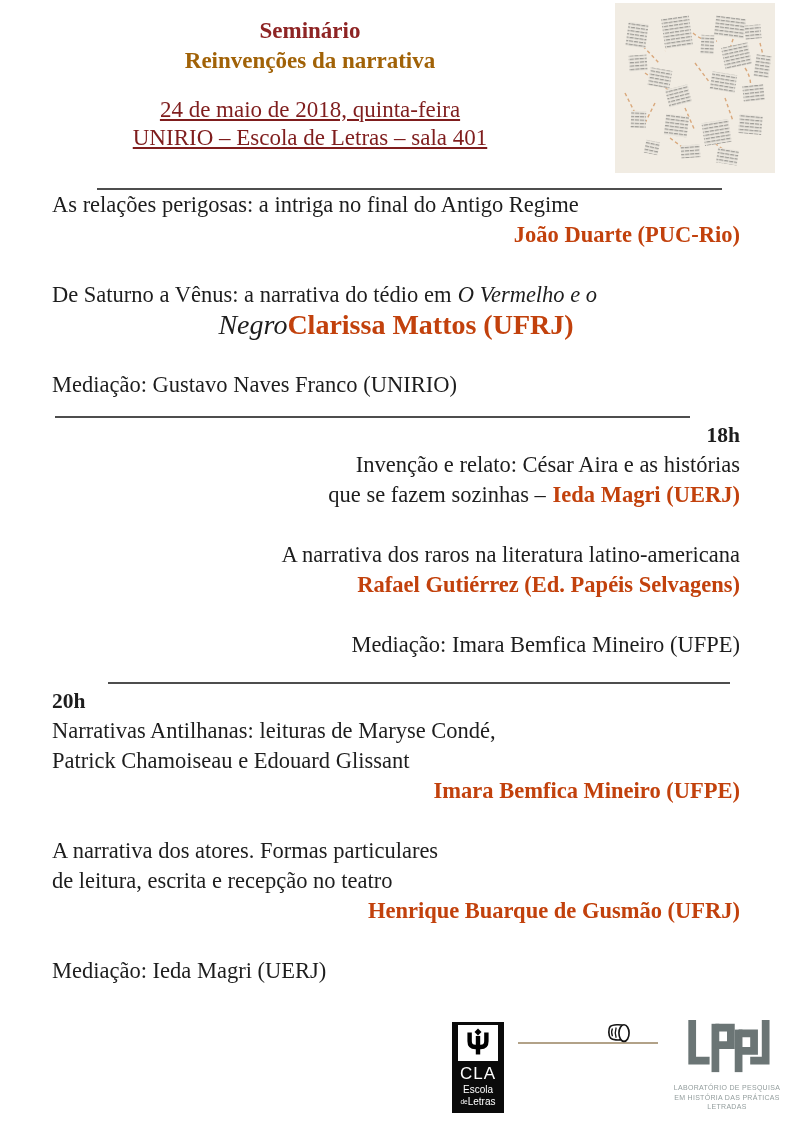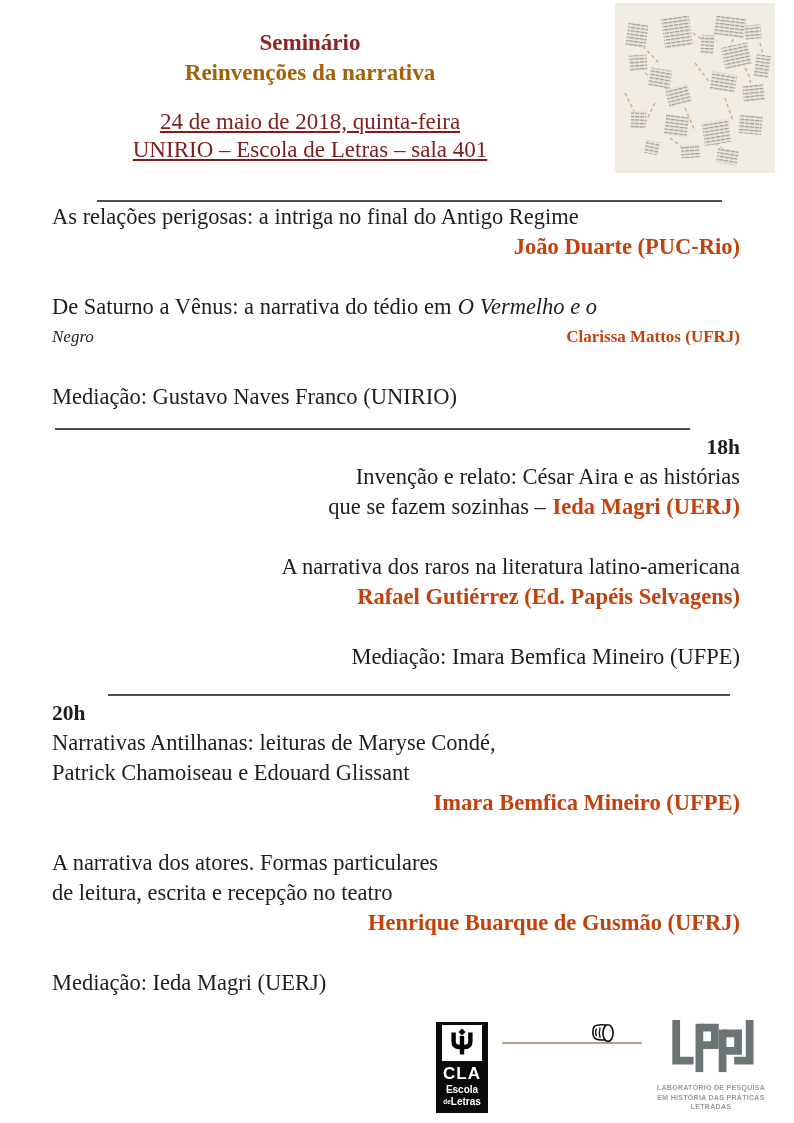--- a/index.html
+++ b/index.html
@@ -1,46 +1,46 @@
 <!DOCTYPE html>
 <html><head>
 <meta charset="utf-8">
 <style>
   html,body{margin:0;padding:0;background:#ffffff;}
   .page{
     position:relative;width:794px;height:1123px;overflow:hidden;background:#ffffff;
     font-family:"Liberation Serif","DejaVu Serif",serif;color:#1d1d1d;
   }
   
-  .header-text{padding-top:28px;width:580px;margin-left:20px;text-align:center;}
+  .header-text{padding-top:16px;width:580px;margin-left:20px;text-align:center;}
   .title{font-size:23px;font-weight:bold;color:#8e2424;line-height:30px;}
   .subtitle{font-size:23px;font-weight:bold;color:#a16207;line-height:30px;}
   .header-sp{height:20px;}
   .date,.venue{font-size:23px;color:#7f1d1d;line-height:28px;text-decoration:underline;}
   .header-art{position:absolute;top:3px;right:19px;width:160px;height:170px;}
   
   .rule{border-top:2px solid #4d4d4d;height:0;}
   .rule1{margin:36px 0 0 97px;width:625px;}
   .rule2{margin:16px 0 0 55px;width:635px;}
   .rule3{margin:22px 0 0 108px;width:622px;}
   
   section{padding:0 54px 0 52px;}
   .line{margin:0;font-size:22.5px;line-height:30px;}
   .time{margin:2px 0 0;font-size:21.5px;line-height:30px;font-weight:bold;}
   .right{text-align:right;}
   .maroon{color:#c2410c;font-weight:bold;}
   .it{font-style:italic;}
   .it-lead{margin-left:0.28em;}
   .spk-inline{margin-left:0.3em;}
   .sp30{height:30px;}
-  .between{display:flex;justify-content:space-between;font-size:17px;line-height:30px;}
-  
-  .footer{position:absolute;left:0;right:16px;bottom:10px;display:flex;justify-content:flex-end;
+  .between{display:flex;justify-content:center;font-size:28px;line-height:30px;}
+  
+  .footer{position:absolute;left:0;right:0;bottom:10px;display:flex;justify-content:flex-end;
           align-items:flex-start;gap:14px;padding-right:12px;
-          font-family:"Liberation Sans","DejaVu Sans",sans-serif;font-weight:bold;}
+          font-family:"Liberation Sans","DejaVu Sans",sans-serif;}
   .cla{width:48px;background:#0a0a0a;color:#ffffff;text-align:center;padding:3px 2px 6px;margin-top:6px;}
   .cla-box{width:40px;height:36px;background:#ffffff;margin:0 auto;display:flex;align-items:center;justify-content:center;}
   .cla-acronym{font-size:17px;letter-spacing:1px;line-height:20px;margin-top:3px;}
   .cla-small{font-size:10px;line-height:11.5px;}
   .cla-de{font-size:6.5px;vertical-align:1px;}
   .ppghis{position:relative;width:140px;height:64px;margin-top:16px;}
   .ppghis-rule{position:absolute;top:10px;left:0;width:140px;height:2px;background:#b2a288;}
   .ppghis-scroll{position:absolute;top:-10px;left:86px;}
   .ppghis-text{position:absolute;top:12px;left:0;font-family:"Liberation Serif",serif;
                font-size:35px;line-height:40px;letter-spacing:-1.5px;white-space:nowrap;}

